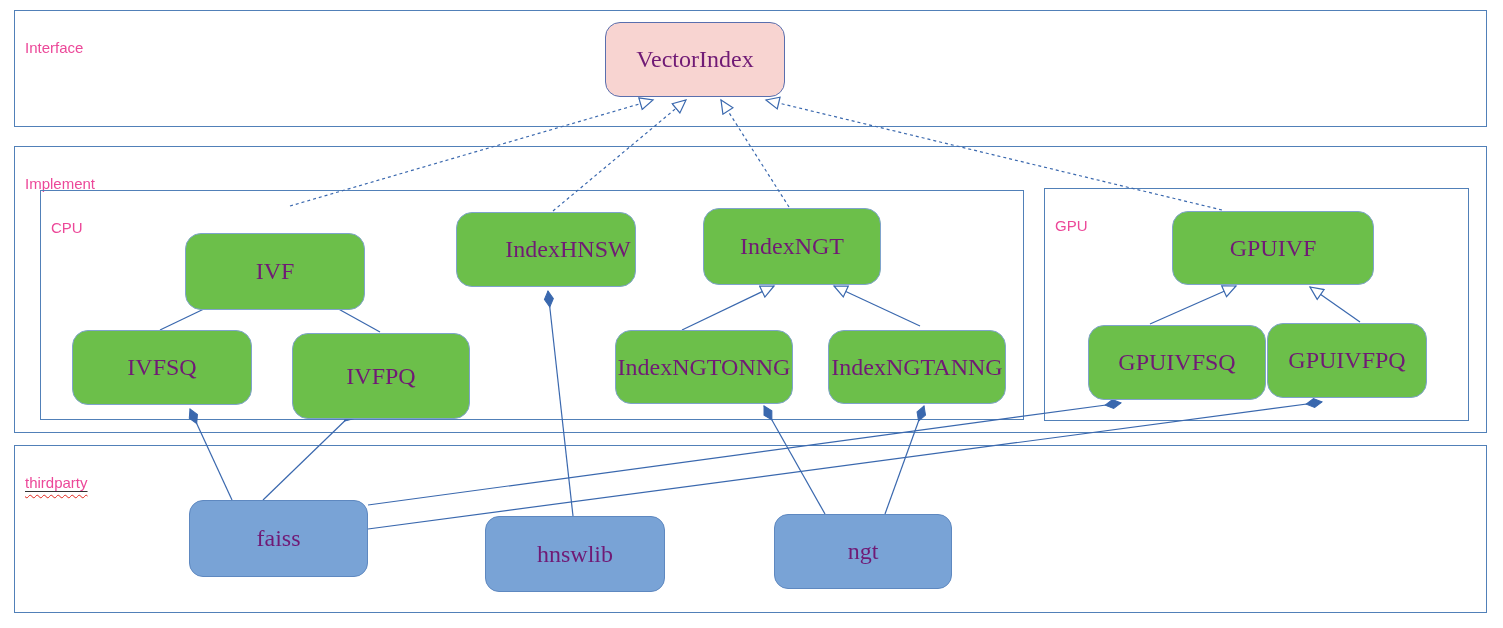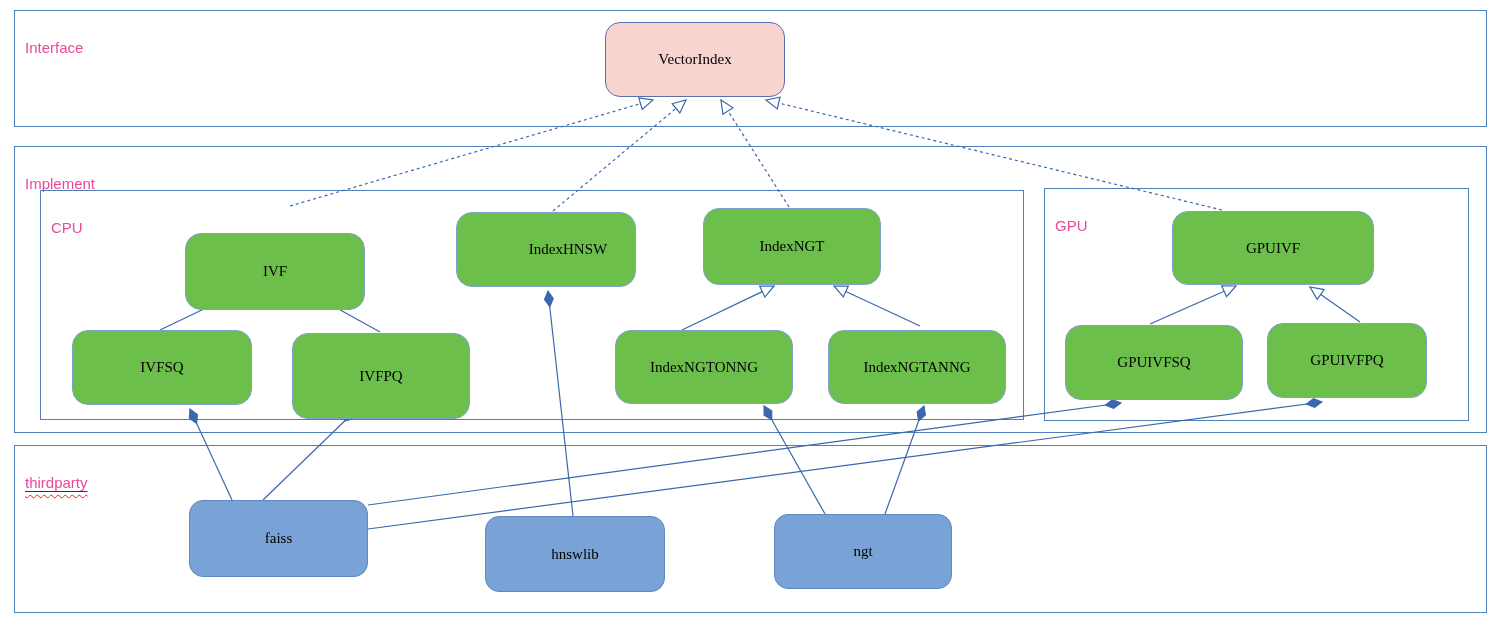--- a/index.html
+++ b/index.html
@@ -31,21 +31,21 @@
   .wavy-outer {
     text-decoration: underline wavy var(--spell-red);
     text-decoration-thickness:1px;
     text-underline-offset:6px;
   }
   
   .node {
     position:absolute; box-sizing:border-box;
     display:flex; align-items:center; justify-content:center;
     font-family:"Liberation Serif", serif;
-    font-size:15px; color:#000000; text-align:center;
+    font-size:24px; color:#701a75; text-align:center;
     z-index:3;
   }
   .node-interface {
     background:var(--interface-fill);
     border:1.4px solid var(--interface-border);
     border-radius:15px;
   }
   .node-impl {
     background:var(--impl-fill);
     border:1.3px solid var(--impl-border);
@@ -144,21 +144,21 @@
       </div>
       <div class="node node-impl" style="left: 615px; top: 330px; width: 178px; height: 74px;">
         <span>IndexNGTONNG</span>
       </div>
       <div class="node node-impl" style="left: 828px; top: 330px; width: 178px; height: 74px;">
         <span>IndexNGTANNG</span>
       </div>
       <div class="node node-impl" style="left: 1172px; top: 211px; width: 202px; height: 74px;">
         <span>GPUIVF</span>
       </div>
-      <div class="node node-impl" style="left: 1065px; top: 325px; width: 178px; height: 75px;">
+      <div class="node node-impl" style="left: 1088px; top: 325px; width: 178px; height: 75px;">
         <span>GPUIVFSQ</span>
       </div>
       <div class="node node-impl" style="left: 1267px; top: 323px; width: 160px; height: 75px;">
         <span>GPUIVFPQ</span>
       </div>
       <div class="node node-thirdparty" style="left: 189px; top: 500px; width: 179px; height: 77px; text-align: right;">
         <span>faiss</span>
       </div>
       <div class="node node-thirdparty" style="left: 485px; top: 516px; width: 180px; height: 76px;">
         <span>hnswlib</span>

